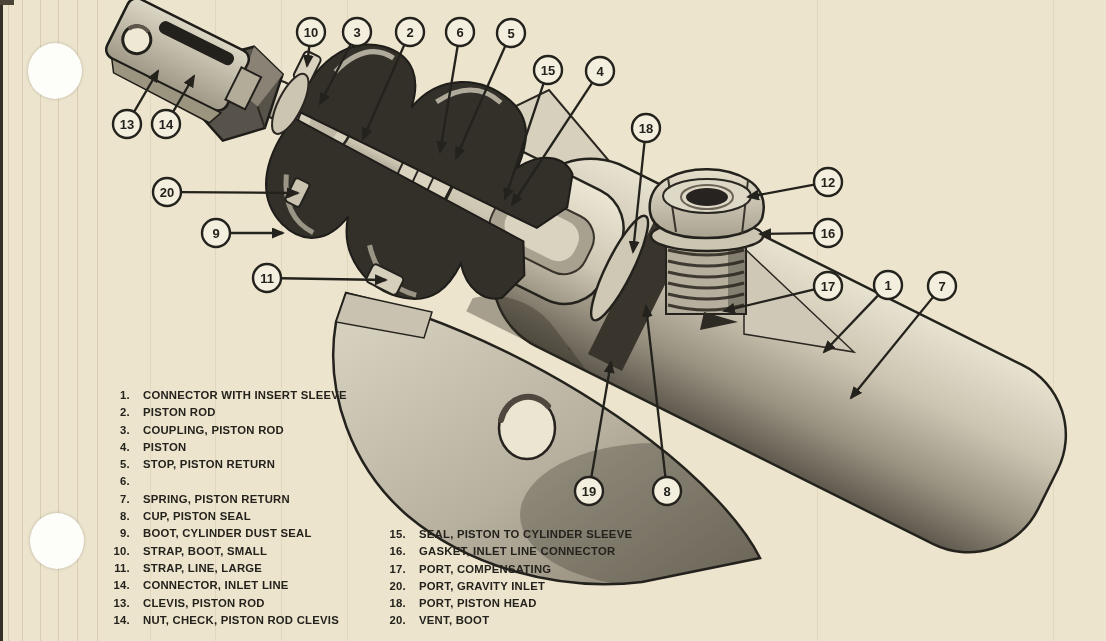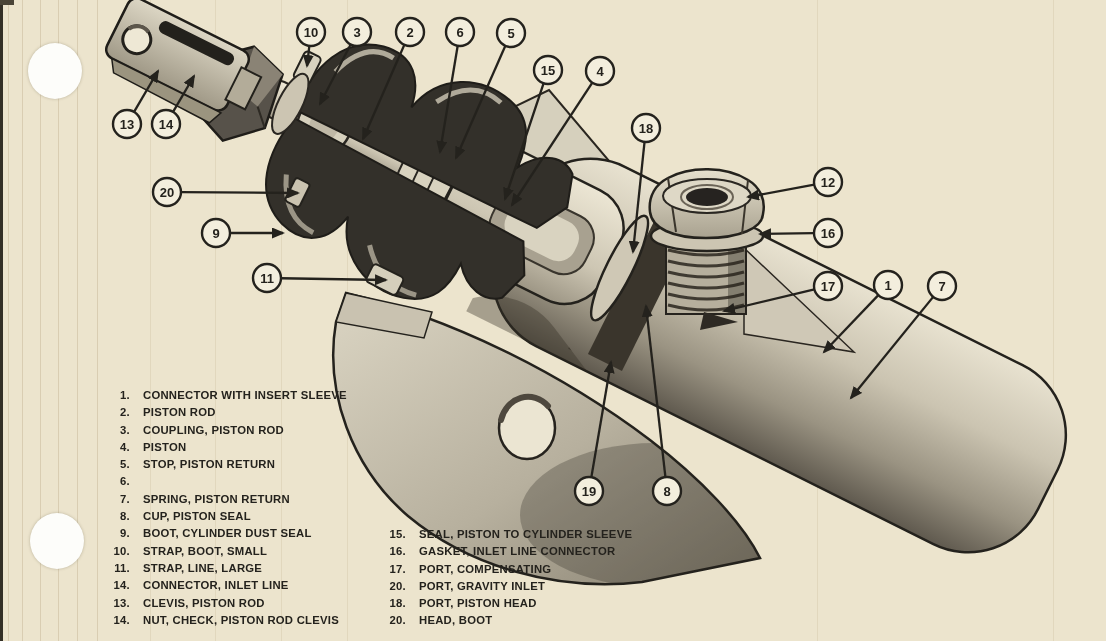--- a/index.html
+++ b/index.html
@@ -389,16 +389,16 @@
       <div class="parts-row">
         <span class="num">20.</span>
         <span>PORT, GRAVITY INLET</span>
       </div>
       <div class="parts-row">
         <span class="num">18.</span>
         <span>PORT, PISTON HEAD</span>
       </div>
       <div class="parts-row">
         <span class="num">20.</span>
-        <span>HEAD, BOOT</span>
+        <span>VENT, BOOT</span>
       </div>
     </div>
 </div>
 
 </body></html>

